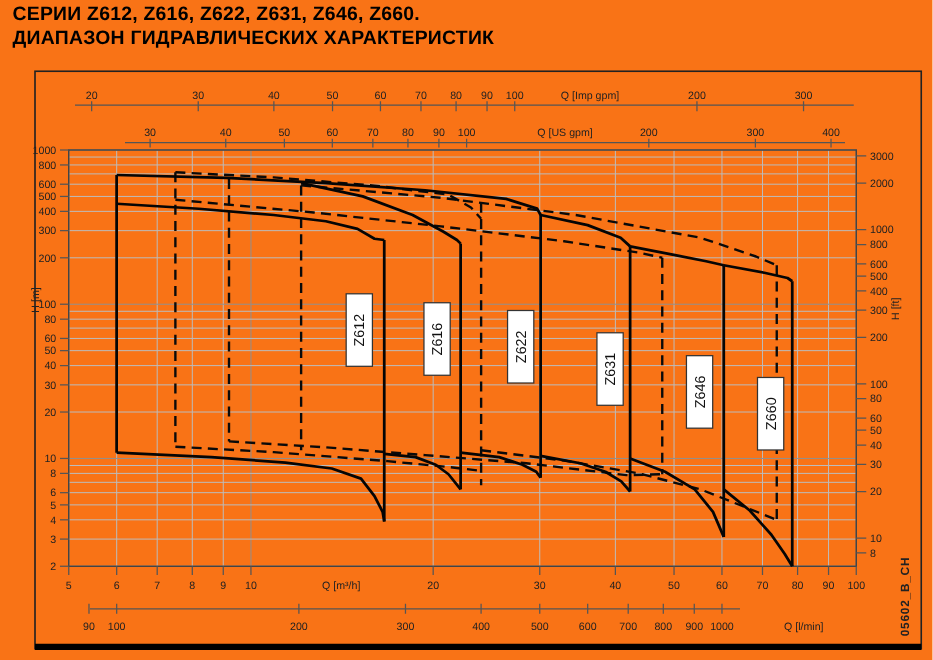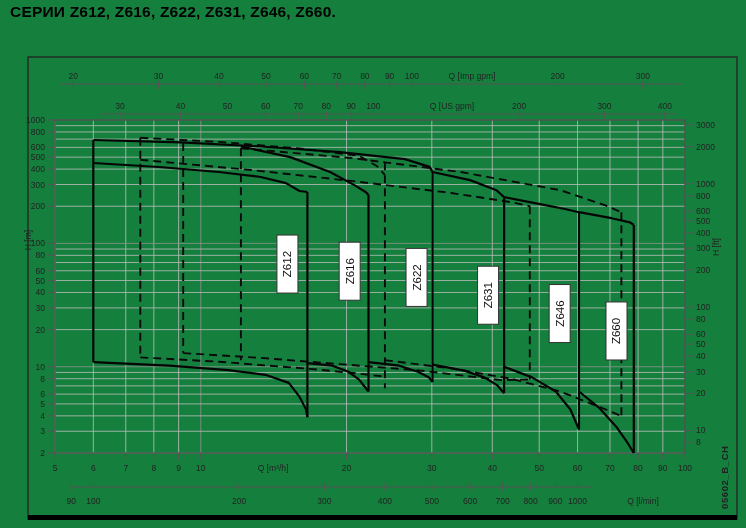--- a/index.html
+++ b/index.html
@@ -1,30 +1,31 @@
 <!DOCTYPE html>
 <html><head>
 <meta charset="utf-8">
 <style>
   html,body{margin:0;padding:0;background:#ffffff;width:746px;height:528px;overflow:hidden;
     font-family:"Liberation Sans",sans-serif;}
-  .page{position:relative;width:746px;height:528px;background:#15803d;}
+  .page{position:relative;width:746px;height:528px;background:#f97316;}
   .title-line{position:absolute;left:10px;font-weight:bold;color:#000;font-size:15.5px;letter-spacing:.2px;white-space:nowrap;}
   #title1{top:3px;}
   #title2{top:22px;}
   .doc-code{position:absolute;left:719px;top:509px;transform-origin:0 0;transform:rotate(-90deg);
     font-weight:bold;font-size:9.5px;letter-spacing:.6px;color:#222;white-space:nowrap;width:110px;}
   svg{position:absolute;left:0;top:0;}
   text{font-family:"Liberation Sans",sans-serif;}
 </style>
 </head>
 <body>
 
 <div class="page">
   <div class="title-line" id="title1">СЕРИИ Z612, Z616, Z622, Z631, Z646, Z660.</div>
+  <div class="title-line" id="title2">ДИАПАЗОН ГИДРАВЛИЧЕСКИХ ХАРАКТЕРИСТИК</div>
   <svg id="chart" width="746" height="528">
       <rect x="28" y="57" width="709" height="462" fill="none" stroke="#222" stroke-width="1.3"></rect>
       <rect x="28" y="515" width="709" height="5" fill="#000"></rect>
       <g stroke-width="0.8">
         <line x1="55" y1="120" x2="55" y2="453" stroke="#bcbcbc"></line>
         <line x1="93.34207141745813" y1="120" x2="93.34207141745813" y2="453" stroke="#bcbcbc"></line>
         <line x1="125.75983089099088" y1="120" x2="125.75983089099088" y2="453" stroke="#bcbcbc"></line>
         <line x1="153.84137145324132" y1="120" x2="153.84137145324132" y2="453" stroke="#bcbcbc"></line>
         <line x1="178.61104567232317" y1="120" x2="178.61104567232317" y2="453" stroke="#bcbcbc"></line>
         <line x1="200.76827429064824" y1="120" x2="200.76827429064824" y2="453" stroke="#909090"></line>

